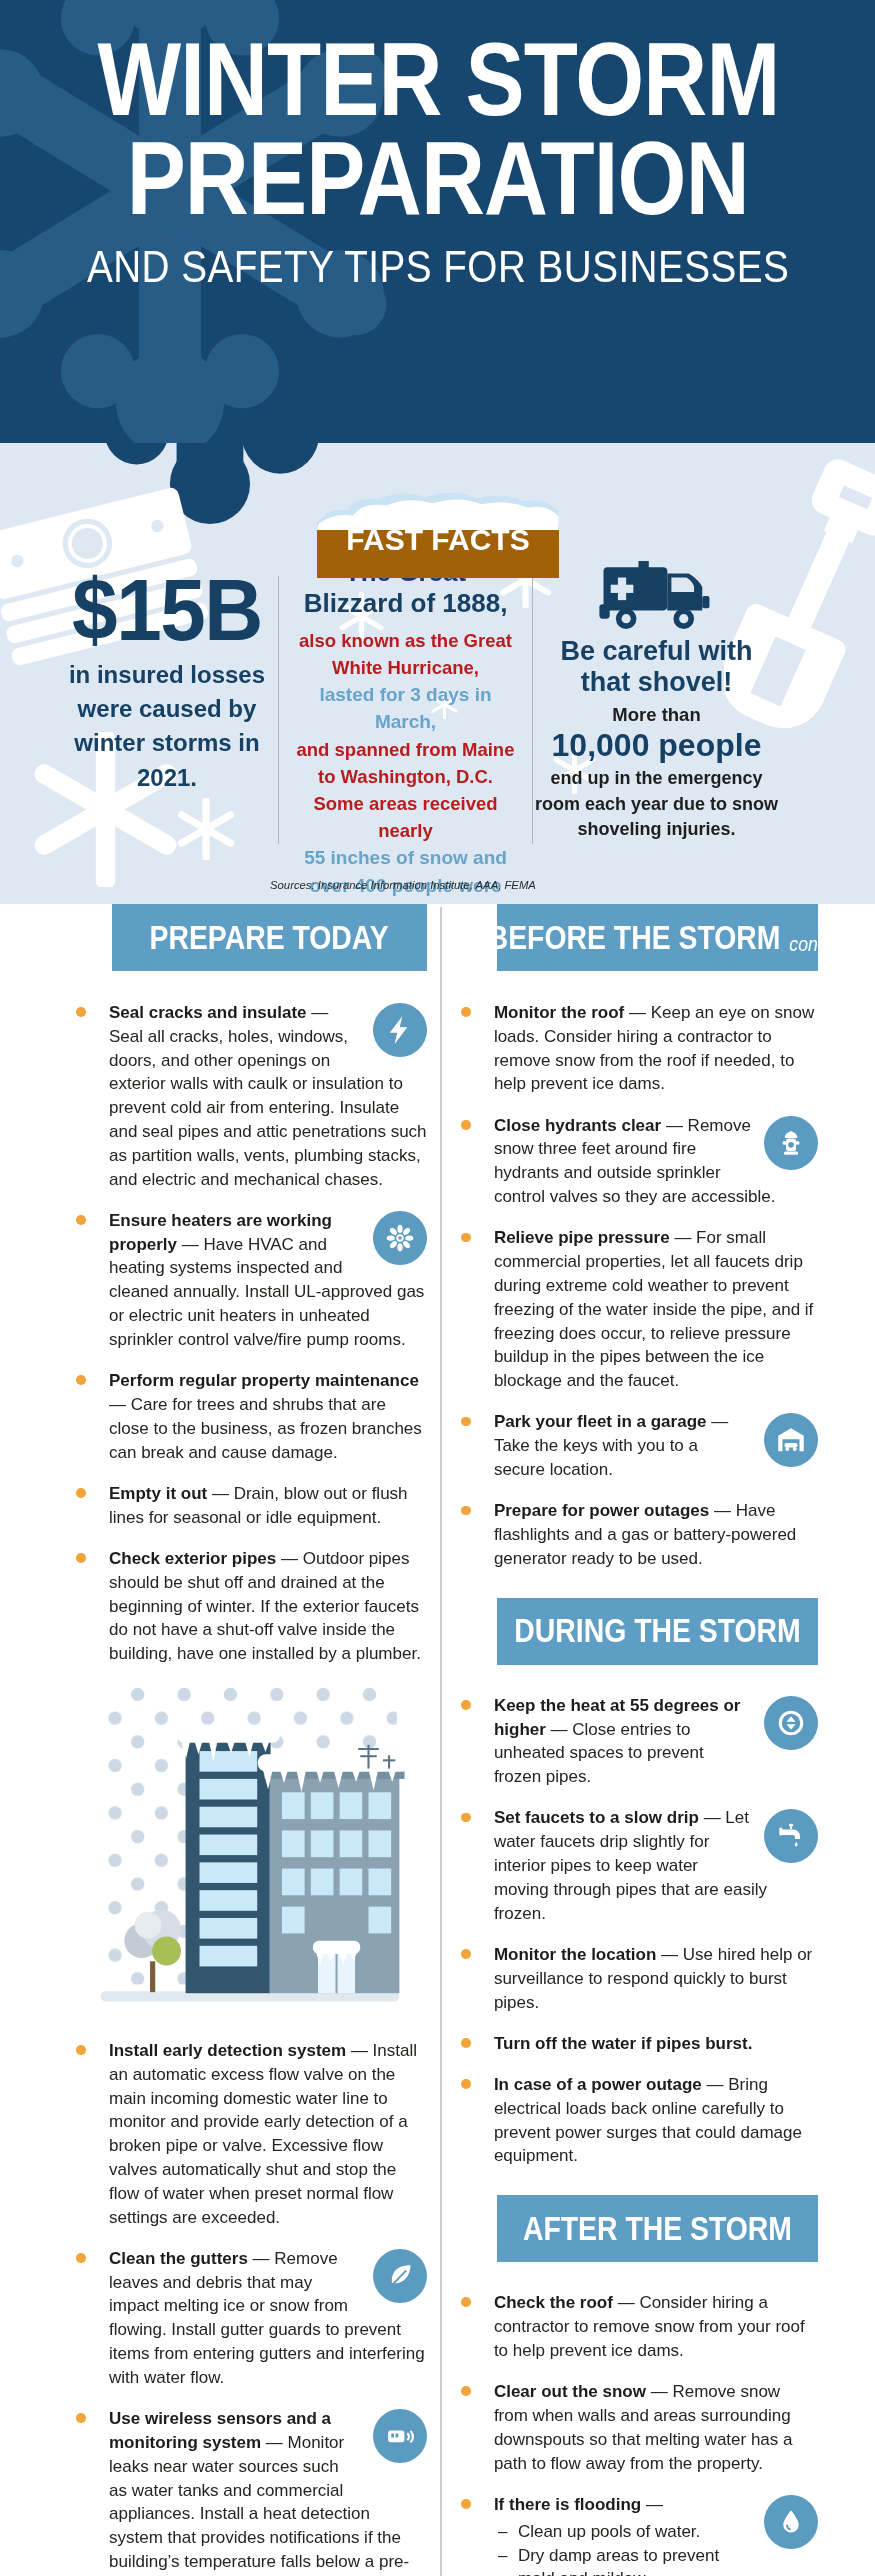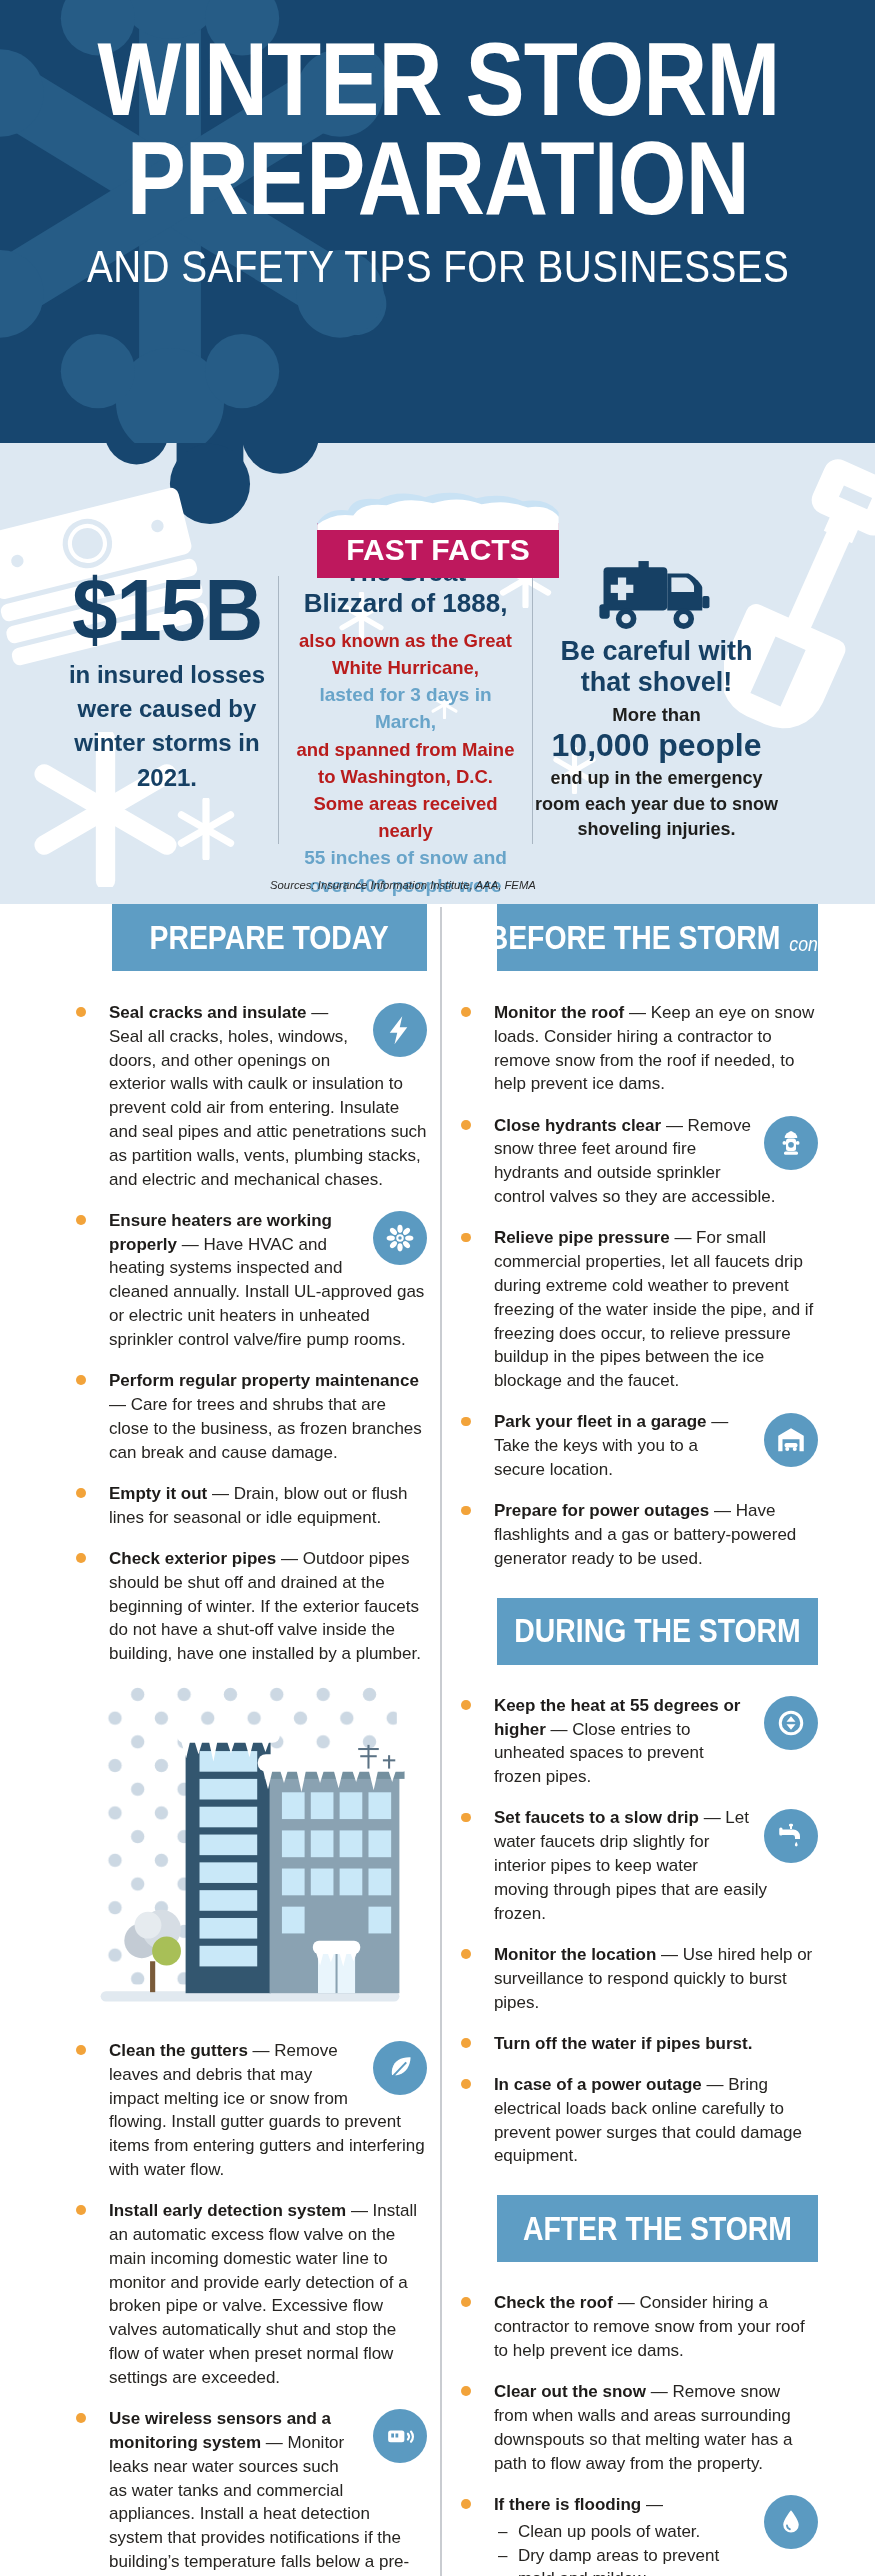--- a/index.html
+++ b/index.html
@@ -13,21 +13,21 @@
   .hd-text { position:relative; z-index:2; text-align:center; padding-top:31px; }
   .ttl { color:#fff; font-weight:bold; font-size:103px; line-height:.96; letter-spacing:-1px; }
   .ttl .cond, .bar .cond, .claimbar .cond { display:inline-block; transform:scaleX(.86); transform-origin:center; white-space:nowrap; }
   .sub-ttl { color:#fff; font-weight:400; font-size:44px; margin-top:13.4px; letter-spacing:0.5px; }
   .sub-ttl .cond { display:inline-block; transform:scaleX(.88); transform-origin:center; white-space:nowrap; }
 
   
   .facts { height:461px; background:#dde8f2; position:relative; overflow:hidden; }
   .ff-banner { position:absolute; left:317px; top:49px; width:242px; z-index:3; }
   .ff-snow { display:block; margin-bottom:-7.2px; position:relative; z-index:2; }
-  .ff-rect { background:#be185d; height:55px; display:flex; align-items:center; justify-content:center; }
+  .ff-rect { background:#a16207; height:55px; display:flex; align-items:flex-start; justify-content:center; }
   .ff-rect span { color:#fff; font-weight:bold; font-size:30px; letter-spacing:0; }
   .deco { position:absolute; z-index:1; }
   .facts-cols { position:absolute; left:56px; right:36px; top:114px; display:flex; z-index:2; }
   .fcol { position:relative; }
   .fdiv { width:1px; background:#a9b6c3; height:268px; margin-top:18.5px; }
   .fc1 { width:222px; text-align:center; padding-top:9.3px; }
   .fc2 { width:253px; text-align:center; padding:0 13.4px; }
   .fc3 { width:247px; text-align:center; }
   .big-stat { font-size:87px; font-weight:bold; color:#164064; line-height:1; letter-spacing:-1.5px; transform:scaleX(.94); }
   .stat-txt { font-size:24px; font-weight:bold; color:#164064; line-height:1.42; margin-top:5px; }
@@ -339,31 +339,31 @@
             <line x1="588" y1="150" x2="612" y2="150"></line>
           </g>
 
         <rect x="136" y="540" width="10" height="60" fill="#7a5b3a"></rect>
         <circle cx="120" cy="500" r="34" fill="#c3cbd4"></circle>
           <circle cx="158" cy="478" r="38" fill="#d6dde4"></circle>
           <circle cx="168" cy="520" r="28" fill="#a8bf57"></circle>
           <circle cx="132" cy="470" r="26" fill="#e6ebef"></circle>
       </svg>
 
+      <div class="bullet"><span class="dot"></span>
+        <b>Install early detection system</b> <span>— Install an automatic excess flow valve on the main incoming domestic water line to monitor and provide early detection of a broken pipe or valve. Excessive flow valves automatically shut and stop the flow of water when preset normal flow settings are exceeded.</span>
+      </div>
       <div class="bullet clearfix"><span class="dot"></span>
         <span class="icn">
             <svg viewBox="0 0 24 24">
               <path fill="#fff" d="M20.5 3.5c-7.5-.3-12.8 2.6-14.6 8.6-.5 1.7-.6 3.6-.3 5.5 1.9.3 3.8.2 5.5-.3 6-1.8 8.9-7.1 9.4-13.8z"></path>
               <path stroke="#5b9ac1" stroke-width="1.6" d="M4.5 20.5 17 7.5" fill="none"></path>
             </svg>
           </span>
         <b>Clean the gutters</b> <span>— Remove leaves and debris that may impact melting ice or snow from flowing. Install gutter guards to prevent items from entering gutters and interfering with water flow.</span>
-      </div>
-      <div class="bullet"><span class="dot"></span>
-        <b>Install early detection system</b> <span>— Install an automatic excess flow valve on the main incoming domestic water line to monitor and provide early detection of a broken pipe or valve. Excessive flow valves automatically shut and stop the flow of water when preset normal flow settings are exceeded.</span>
       </div>
       <div class="bullet clearfix"><span class="dot"></span>
         <span class="icn">
             <svg viewBox="0 0 24 24">
               <rect x="2.5" y="7.5" width="13" height="9.5" rx="2" fill="#fff"></rect>
               <rect x="5" y="10" width="2.2" height="3.2" fill="#5b9ac1"></rect>
               <rect x="8.4" y="10" width="2.2" height="3.2" fill="#5b9ac1"></rect>
               <g stroke="#fff" stroke-width="1.7" fill="none" stroke-linecap="round">
                 <path d="M18.3 10.2a3.6 3.6 0 0 1 0 4.6"></path>
                 <path d="M20.8 8.4a6.8 6.8 0 0 1 0 8.2"></path>

